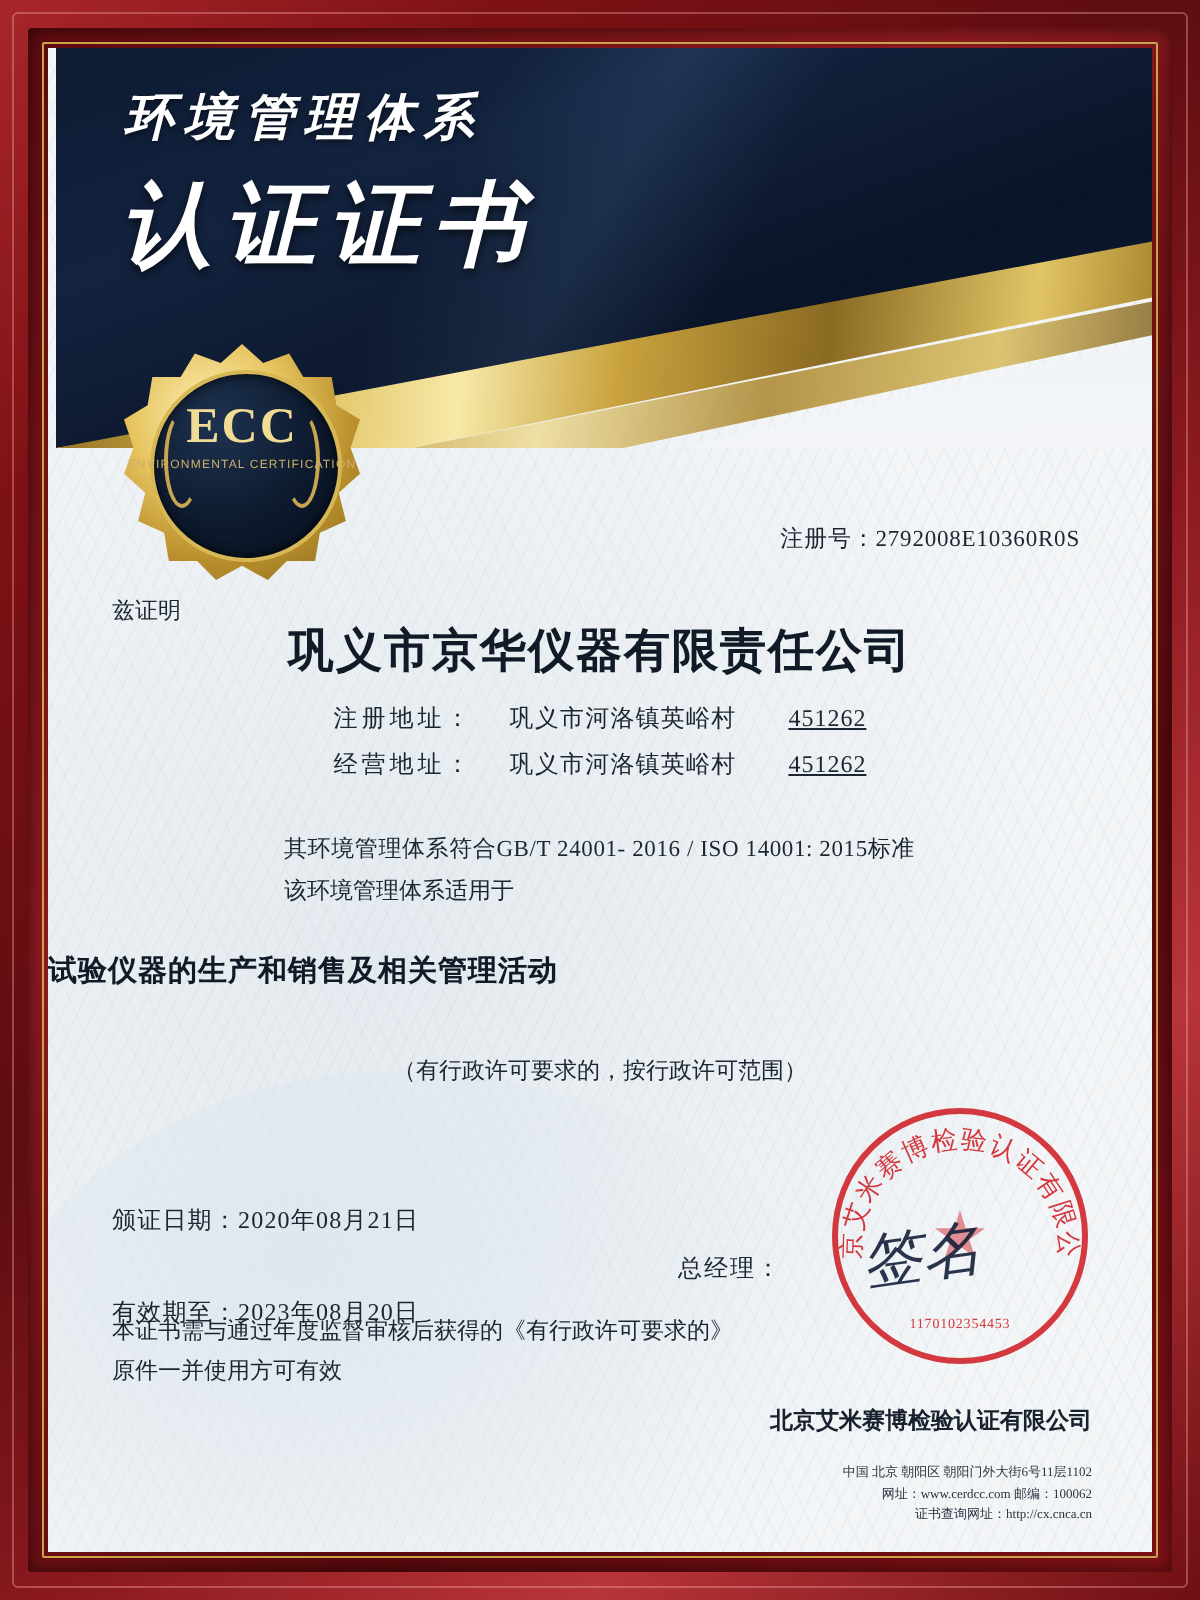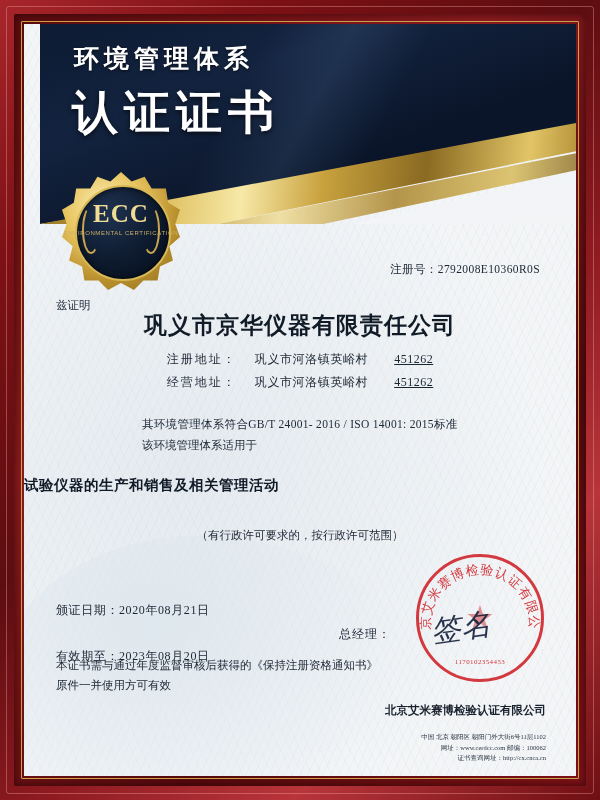--- a/index.html
+++ b/index.html
@@ -73,25 +73,26 @@
     bottom: -60px;
     width: 420px;
     height: 300px;
     border-radius: 50% 50% 40% 60% / 60% 40% 60% 40%;
     background: radial-gradient(ellipse at 40% 30%, rgba(222,231,238,0.9) 0%, rgba(243,245,247,0) 70%);
   }
 
   
   .header {
     position: absolute;
-    left: 16px;
+    left: 4px;
     top: 0;
     width: 100%;
     height: 200px;
     overflow: hidden;
+    font-style: italic;
   }
   .header-bg {
     position: absolute;
     inset: 0;
     background: linear-gradient(160deg, #0d1b33 0%, #13233f 30%, #0a1428 65%, #0f1d36 100%);
     clip-path: polygon(0 0, 100% 0, 100% 56%, 0 100%);
   }
   .header-bg-sheen {
     position: absolute;
     inset: 0;
@@ -469,21 +470,21 @@
 
     <div class="std-line">其环境管理体系符合GB/T 24001- 2016 / ISO 14001: 2015标准</div>
     <div class="applies-line">该环境管理体系适用于</div>
     <div class="scope-line">试验仪器的生产和销售及相关管理活动</div>
     <div class="scope-note">（有行政许可要求的，按行政许可范围）</div>
 
     <div class="issue-date">颁证日期：2020年08月21日</div>
     <div class="valid-date">有效期至：2023年08月20日</div>
     <div class="gm-label">总经理：</div>
 
-    <div class="footnote-1">本证书需与通过年度监督审核后获得的《保持注册资格通知书》</div>
+    <div class="footnote-1">本证书需与通过年度监督审核后获得的《有行政许可要求的》</div>
     <div class="footnote-2">原件一并使用方可有效</div>
 
     <div class="stamp">
       <div class="stamp-ring"></div>
       <div class="stamp-arc-text">
         <svg viewBox="0 0 128 128" xmlns="http://www.w3.org/2000/svg">
           <defs>
             <path id="arcpath" d="M 14,70 A 50,50 0 1 1 114,70"></path>
           </defs>
           <text>

